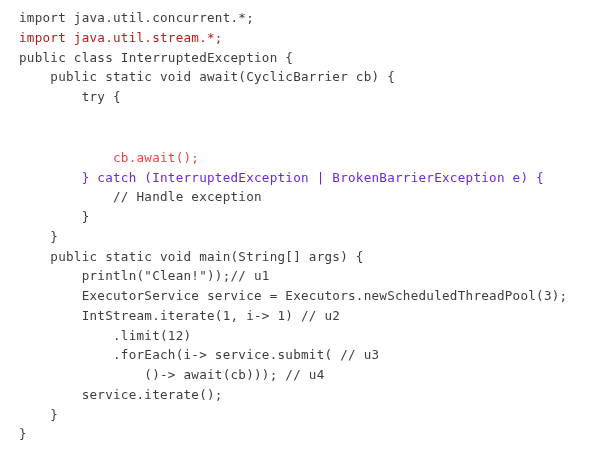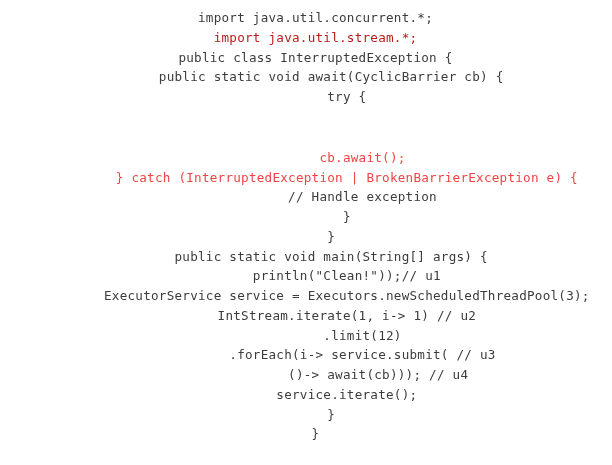--- a/index.html
+++ b/index.html
@@ -15,21 +15,20 @@
   }
   #code-listing {
     position: absolute;
     left: 0;
     top: 0;
     width: 612px;
     height: 465px;
     background: #ffffff;
     box-sizing: border-box;
     padding: 8px 0 0 19px;
-    text-align: center;
   }
   .code-line {
     font-family: "DejaVu Sans Mono", "Liberation Mono", monospace;
     font-size: 12.6px;
     line-height: 19.75px;
     height: 19.75px;
     color: #3c3c3c;
     white-space: pre;
     letter-spacing: 0.02em;
     -webkit-font-smoothing: antialiased;
@@ -39,21 +38,21 @@
 <body>
 
 <div id="code-listing" style="background: rgb(255, 255, 255);">
   <div>
       <div class="code-line" style="color: rgb(60, 60, 60);">import java.util.concurrent.*;</div>
       <div class="code-line" style="color: #b91c1c;">import java.util.stream.*;</div>
       <div class="code-line" style="color: rgb(60, 60, 60);">public class InterruptedException {</div>
       <div class="code-line" style="color: rgb(60, 60, 60);">    public static void await(CyclicBarrier cb) {</div>
       <div class="code-line" style="color: rgb(60, 60, 60);">        try {</div>
       <div class="code-line" style="color: #ef4444; margin-top: 41px;">            cb.await();</div>
-      <div class="code-line" style="color: #ef4444;">        } catch (InterruptedException | BrokenBarrierException e) {</div>
+      <div class="code-line" style="color: #6d28d9;">        } catch (InterruptedException | BrokenBarrierException e) {</div>
       <div class="code-line" style="color: rgb(60, 60, 60);">            // Handle exception</div>
       <div class="code-line" style="color: rgb(60, 60, 60);">        }</div>
       <div class="code-line" style="color: rgb(60, 60, 60);">    }</div>
       <div class="code-line" style="color: rgb(60, 60, 60);">    public static void main(String[] args) {</div>
       <div class="code-line" style="color: rgb(60, 60, 60);">        println("Clean!"));// u1</div>
       <div class="code-line" style="color: rgb(60, 60, 60);">        ExecutorService service = Executors.newScheduledThreadPool(3);</div>
       <div class="code-line" style="color: rgb(60, 60, 60);">        IntStream.iterate(1, i-&gt; 1) // u2</div>
       <div class="code-line" style="color: rgb(60, 60, 60);">            .limit(12)</div>
       <div class="code-line" style="color: rgb(60, 60, 60);">            .forEach(i-&gt; service.submit( // u3</div>
       <div class="code-line" style="color: rgb(60, 60, 60);">                ()-&gt; await(cb))); // u4</div>

